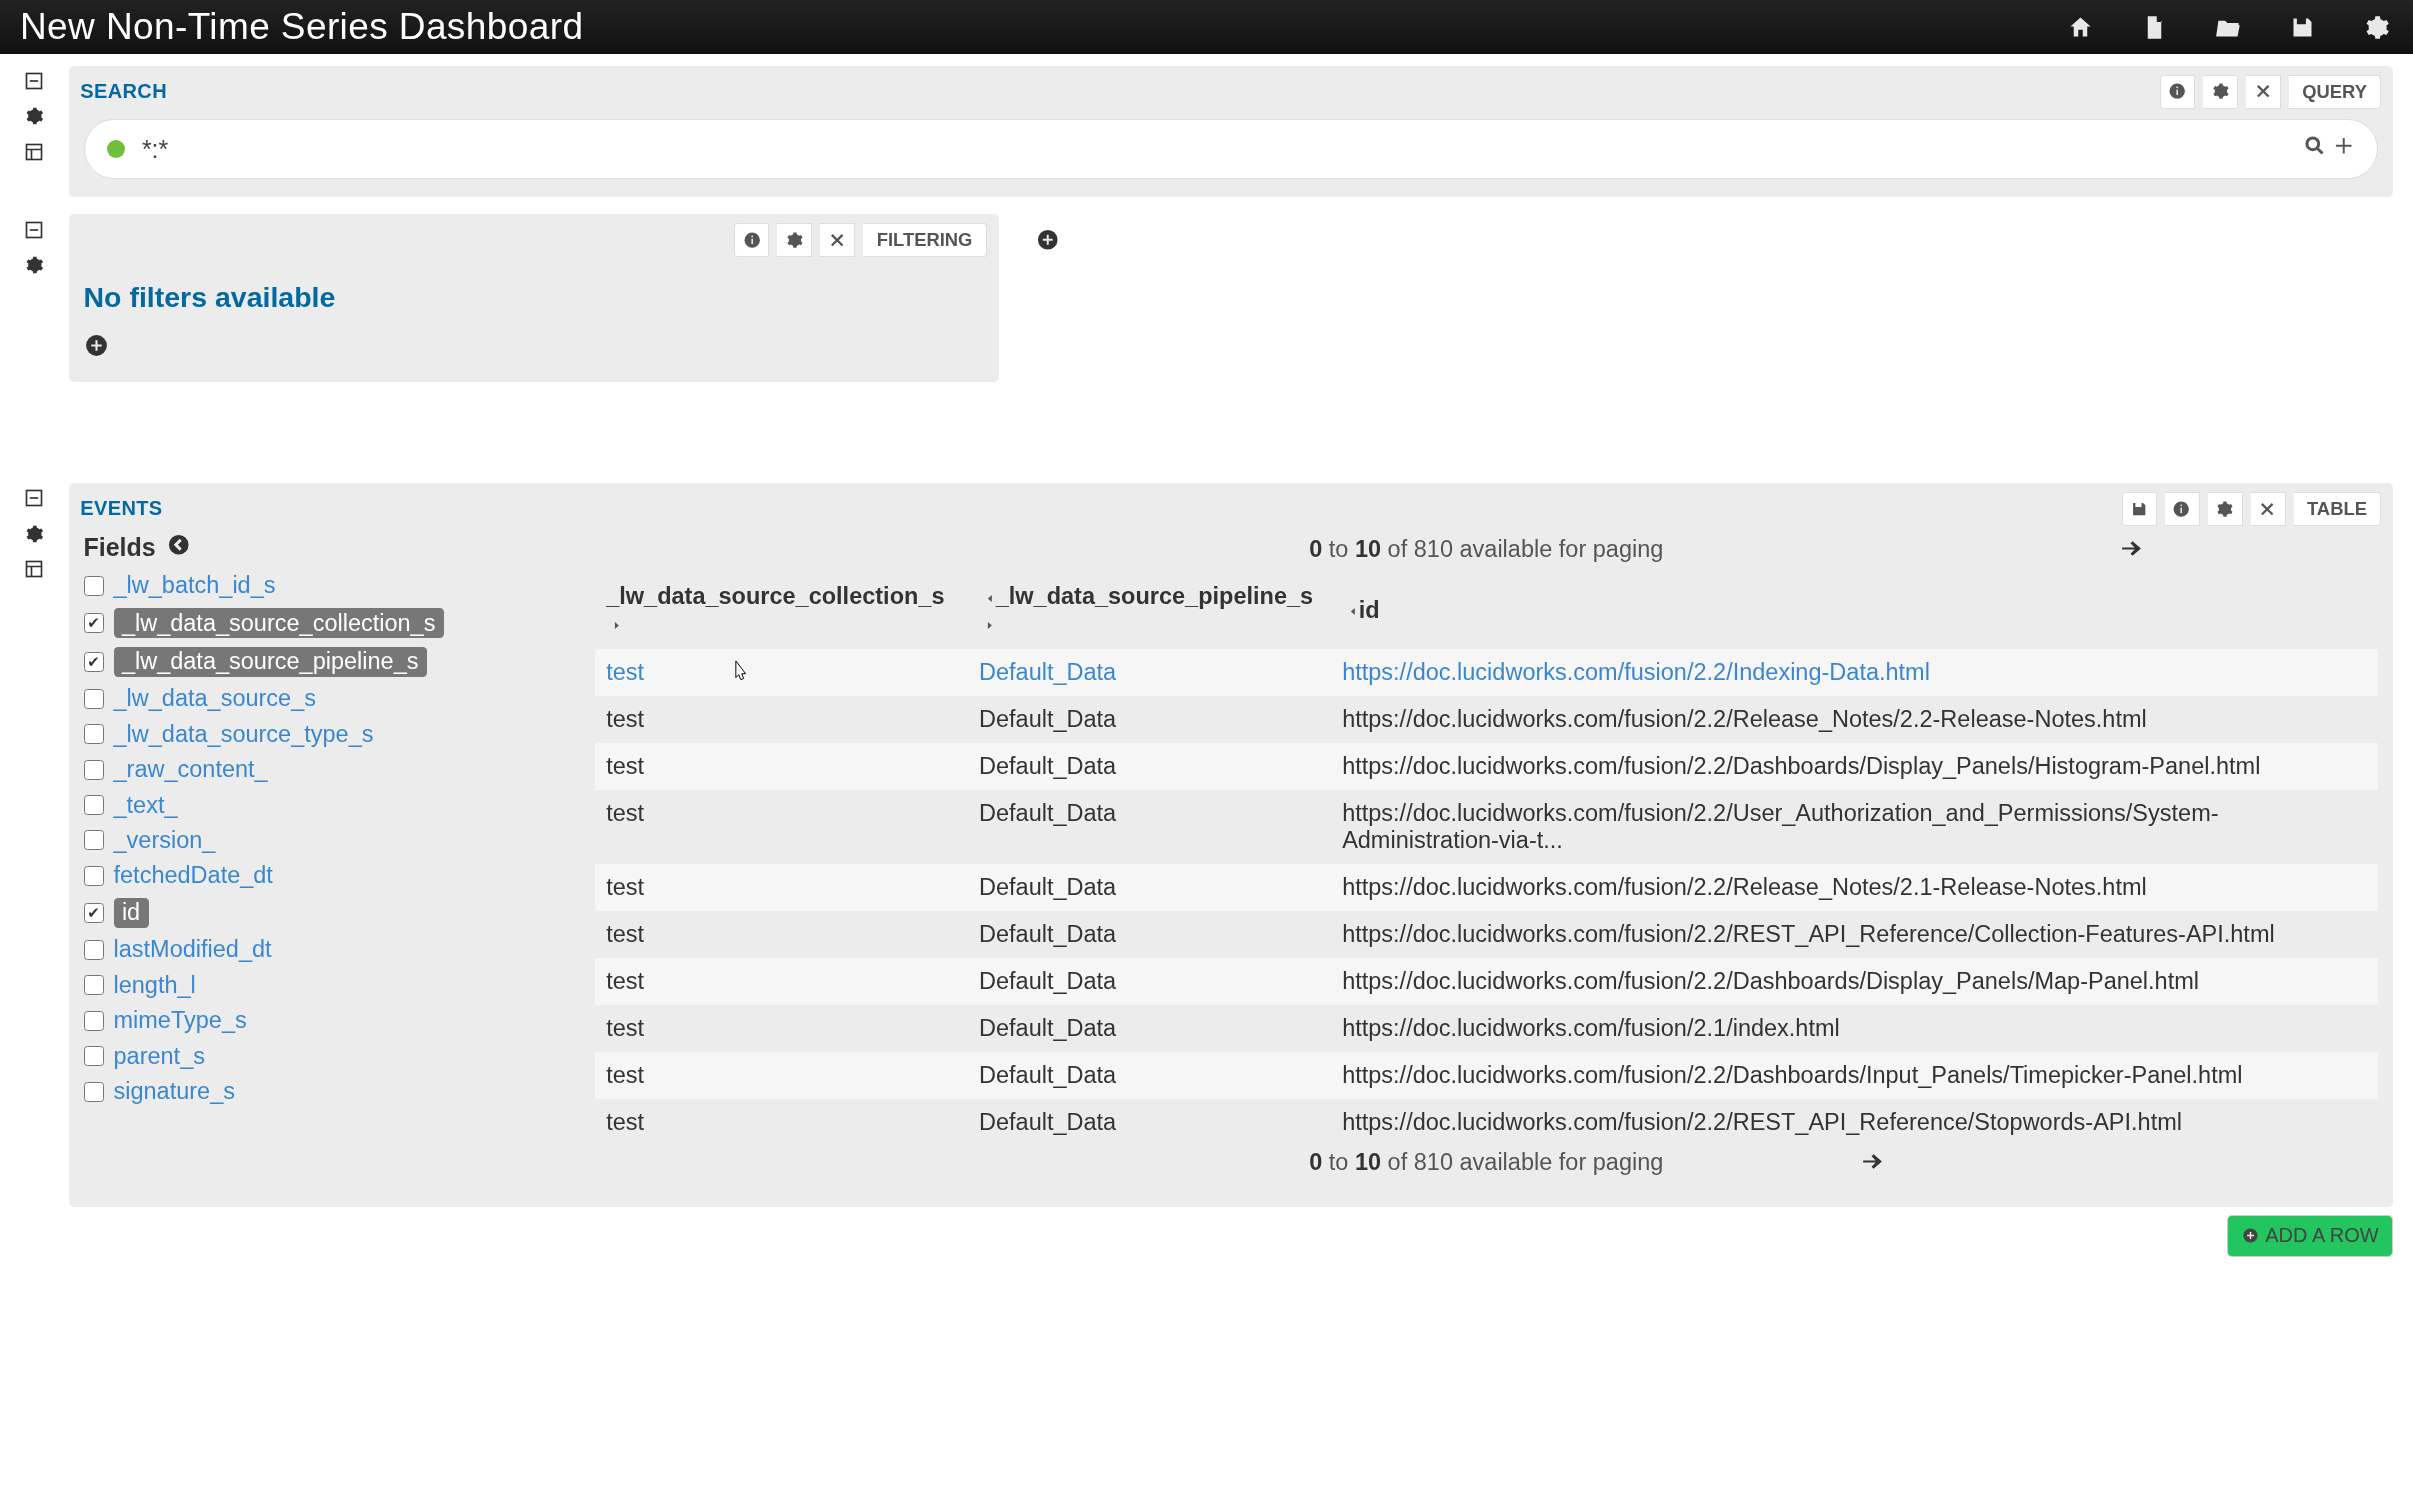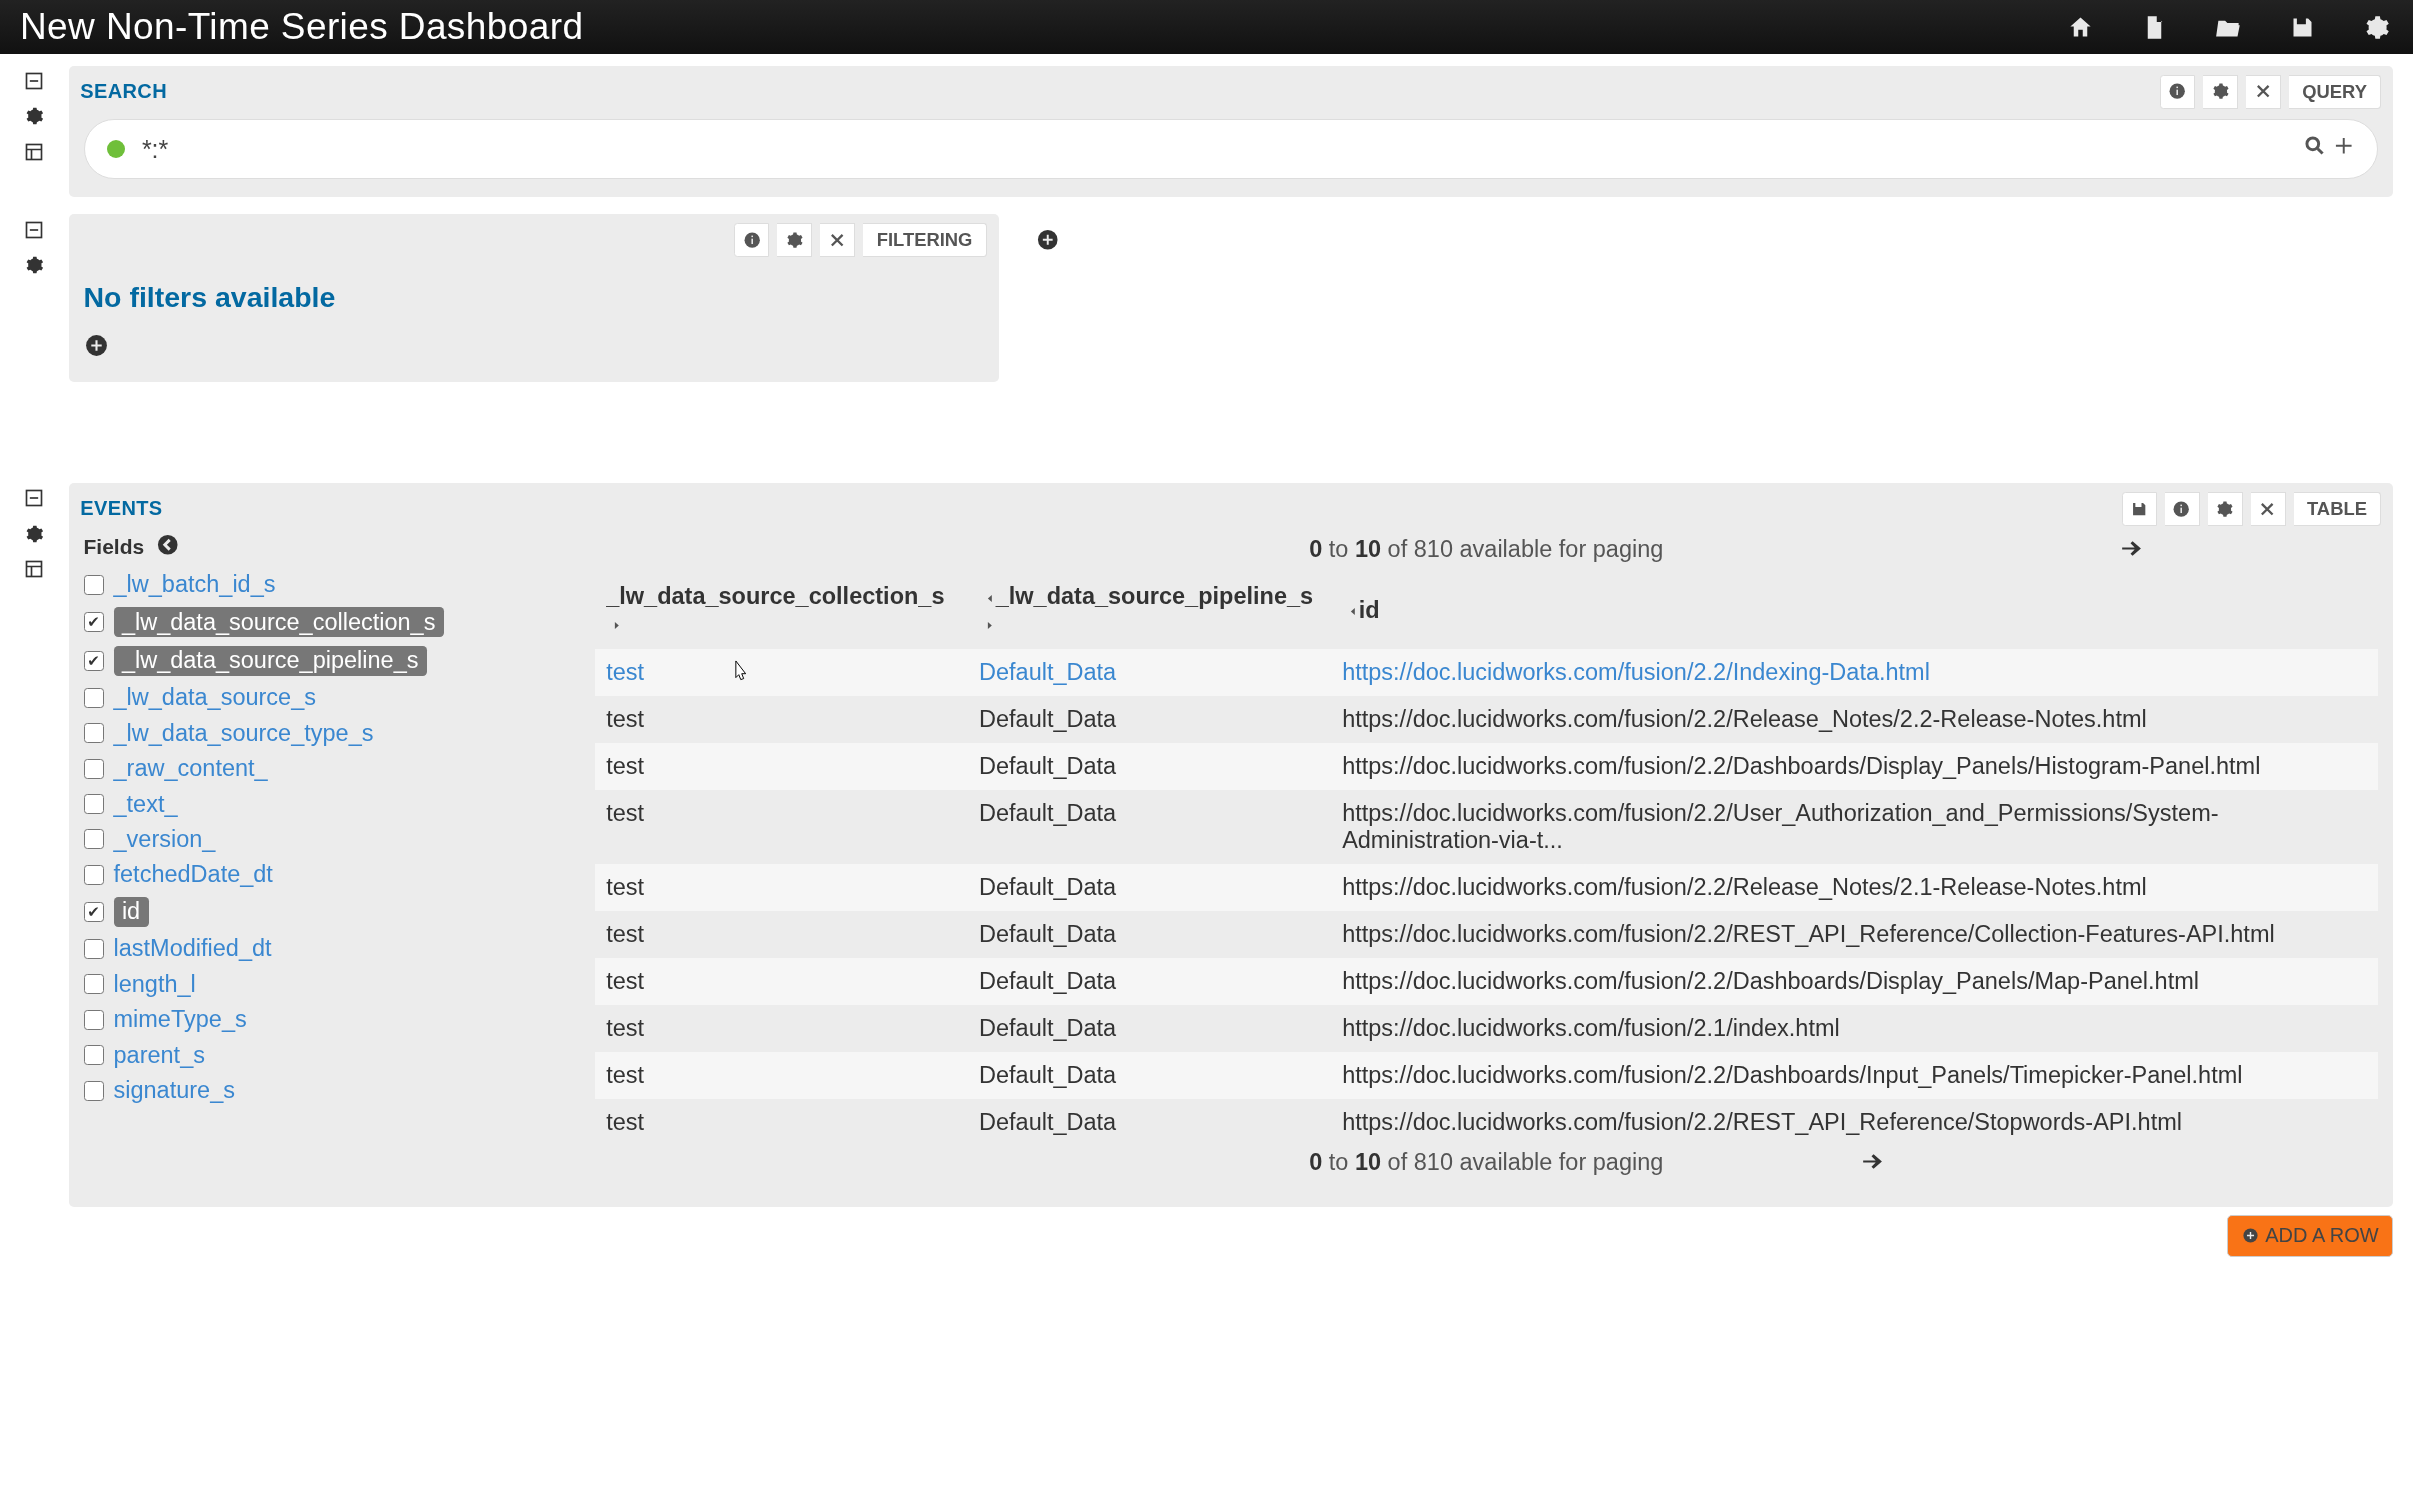--- a/index.html
+++ b/index.html
@@ -42,21 +42,21 @@
   .searchbox .rico svg { width:23.5px; height:23.5px; fill:#555; }
 
   .hits-number { font-size:40px; text-align:center; padding: 3.4px 0 18.4px 0; color:#333;}
 
   .nofilters { font-size:28.5px; font-weight:700; color:#0369a1; padding: 11.7px 0 18.4px 0;}
   .plus-circle { display:inline-flex; width:25px; height:25px; cursor:pointer; }
 
   
   .events-body { display:flex; gap:17px; padding: 5px 15px 18.4px 15px; }
   .fields-col { width: 494px; }
-  .fields-title { font-size:21px; font-weight:600; display:flex; align-items:center; gap:11.7px; margin-bottom:10px;}
+  .fields-title { font-size:25px; font-weight:600; display:flex; align-items:center; gap:11.7px; margin-bottom:10px;}
   .fields-title svg { width:23.5px; height:23.5px; fill:#333;}
   .field-list { list-style:none; display:flex; flex-direction:column; gap:8.4px; font-size:23.5px;}
   .field-item { display:flex; align-items:center; gap:10px; }
   .field-item a { color:#3a87d0; text-decoration:none; }
   .chk { width:20px; height:20px; border:1.7px solid #777; border-radius:3.4px; display:inline-flex; align-items:center; justify-content:center; cursor:pointer; background:#fff;}
   .chk.checked::after { content:"✔"; font-size:15px; color:#333; }
   .pill { background:#777; color:#fff; padding:1.7px 8.4px; border-radius:4.2px; }
 
   .table-col { flex:1; }
   .pager { text-align:center; font-size:23.5px; color:#555; padding:3.4px 0 11.7px; position:relative;}
@@ -66,21 +66,21 @@
 
   table.data { width:100%; border-collapse:collapse; font-size:23.5px;}
   table.data th { text-align:left; font-weight:700; color:#333; padding:8.4px 11.7px 11.7px; }
   table.data th .mini-toggle { display:inline-flex; gap:1.7px; margin-left:5px; vertical-align:middle;}
   table.data th .mini-toggle svg { width:11.7px; height:17px; fill:#555;}
   table.data tbody tr:nth-child(odd) { background:#f6f6f6; }
   table.data td { padding:10px 11.7px; color:#333; vertical-align:top;}
   table.data tbody tr.hover td { color:#3a87d0; }
 
   .add-row-wrap { display:flex; justify-content:flex-end; padding:8.4px 0 0;}
-  .add-row { border:0.8px solid #ccc; background:#f97316; color:#444; font-size:20px; padding:8.4px 13.4px; border-radius:5px; display:flex; align-items:center; gap:6.7px; cursor:pointer;}
+  .add-row { border:0.8px solid #ccc; background:#22c55e; color:#444; font-size:20px; padding:8.4px 13.4px; border-radius:5px; display:flex; align-items:center; gap:6.7px; cursor:pointer;}
   .add-row svg { width:17px; height:17px; fill:#444;}
 
   .small-plus-outside { margin-left:17px; margin-top:13.4px;}
 
   .cursor-pointer-icon { position:absolute; width:23.5px; height:23.5px; pointer-events:none; }
 </style>
 </head>
 <body>
 
 <svg width="0" height="0" style="position:absolute">

